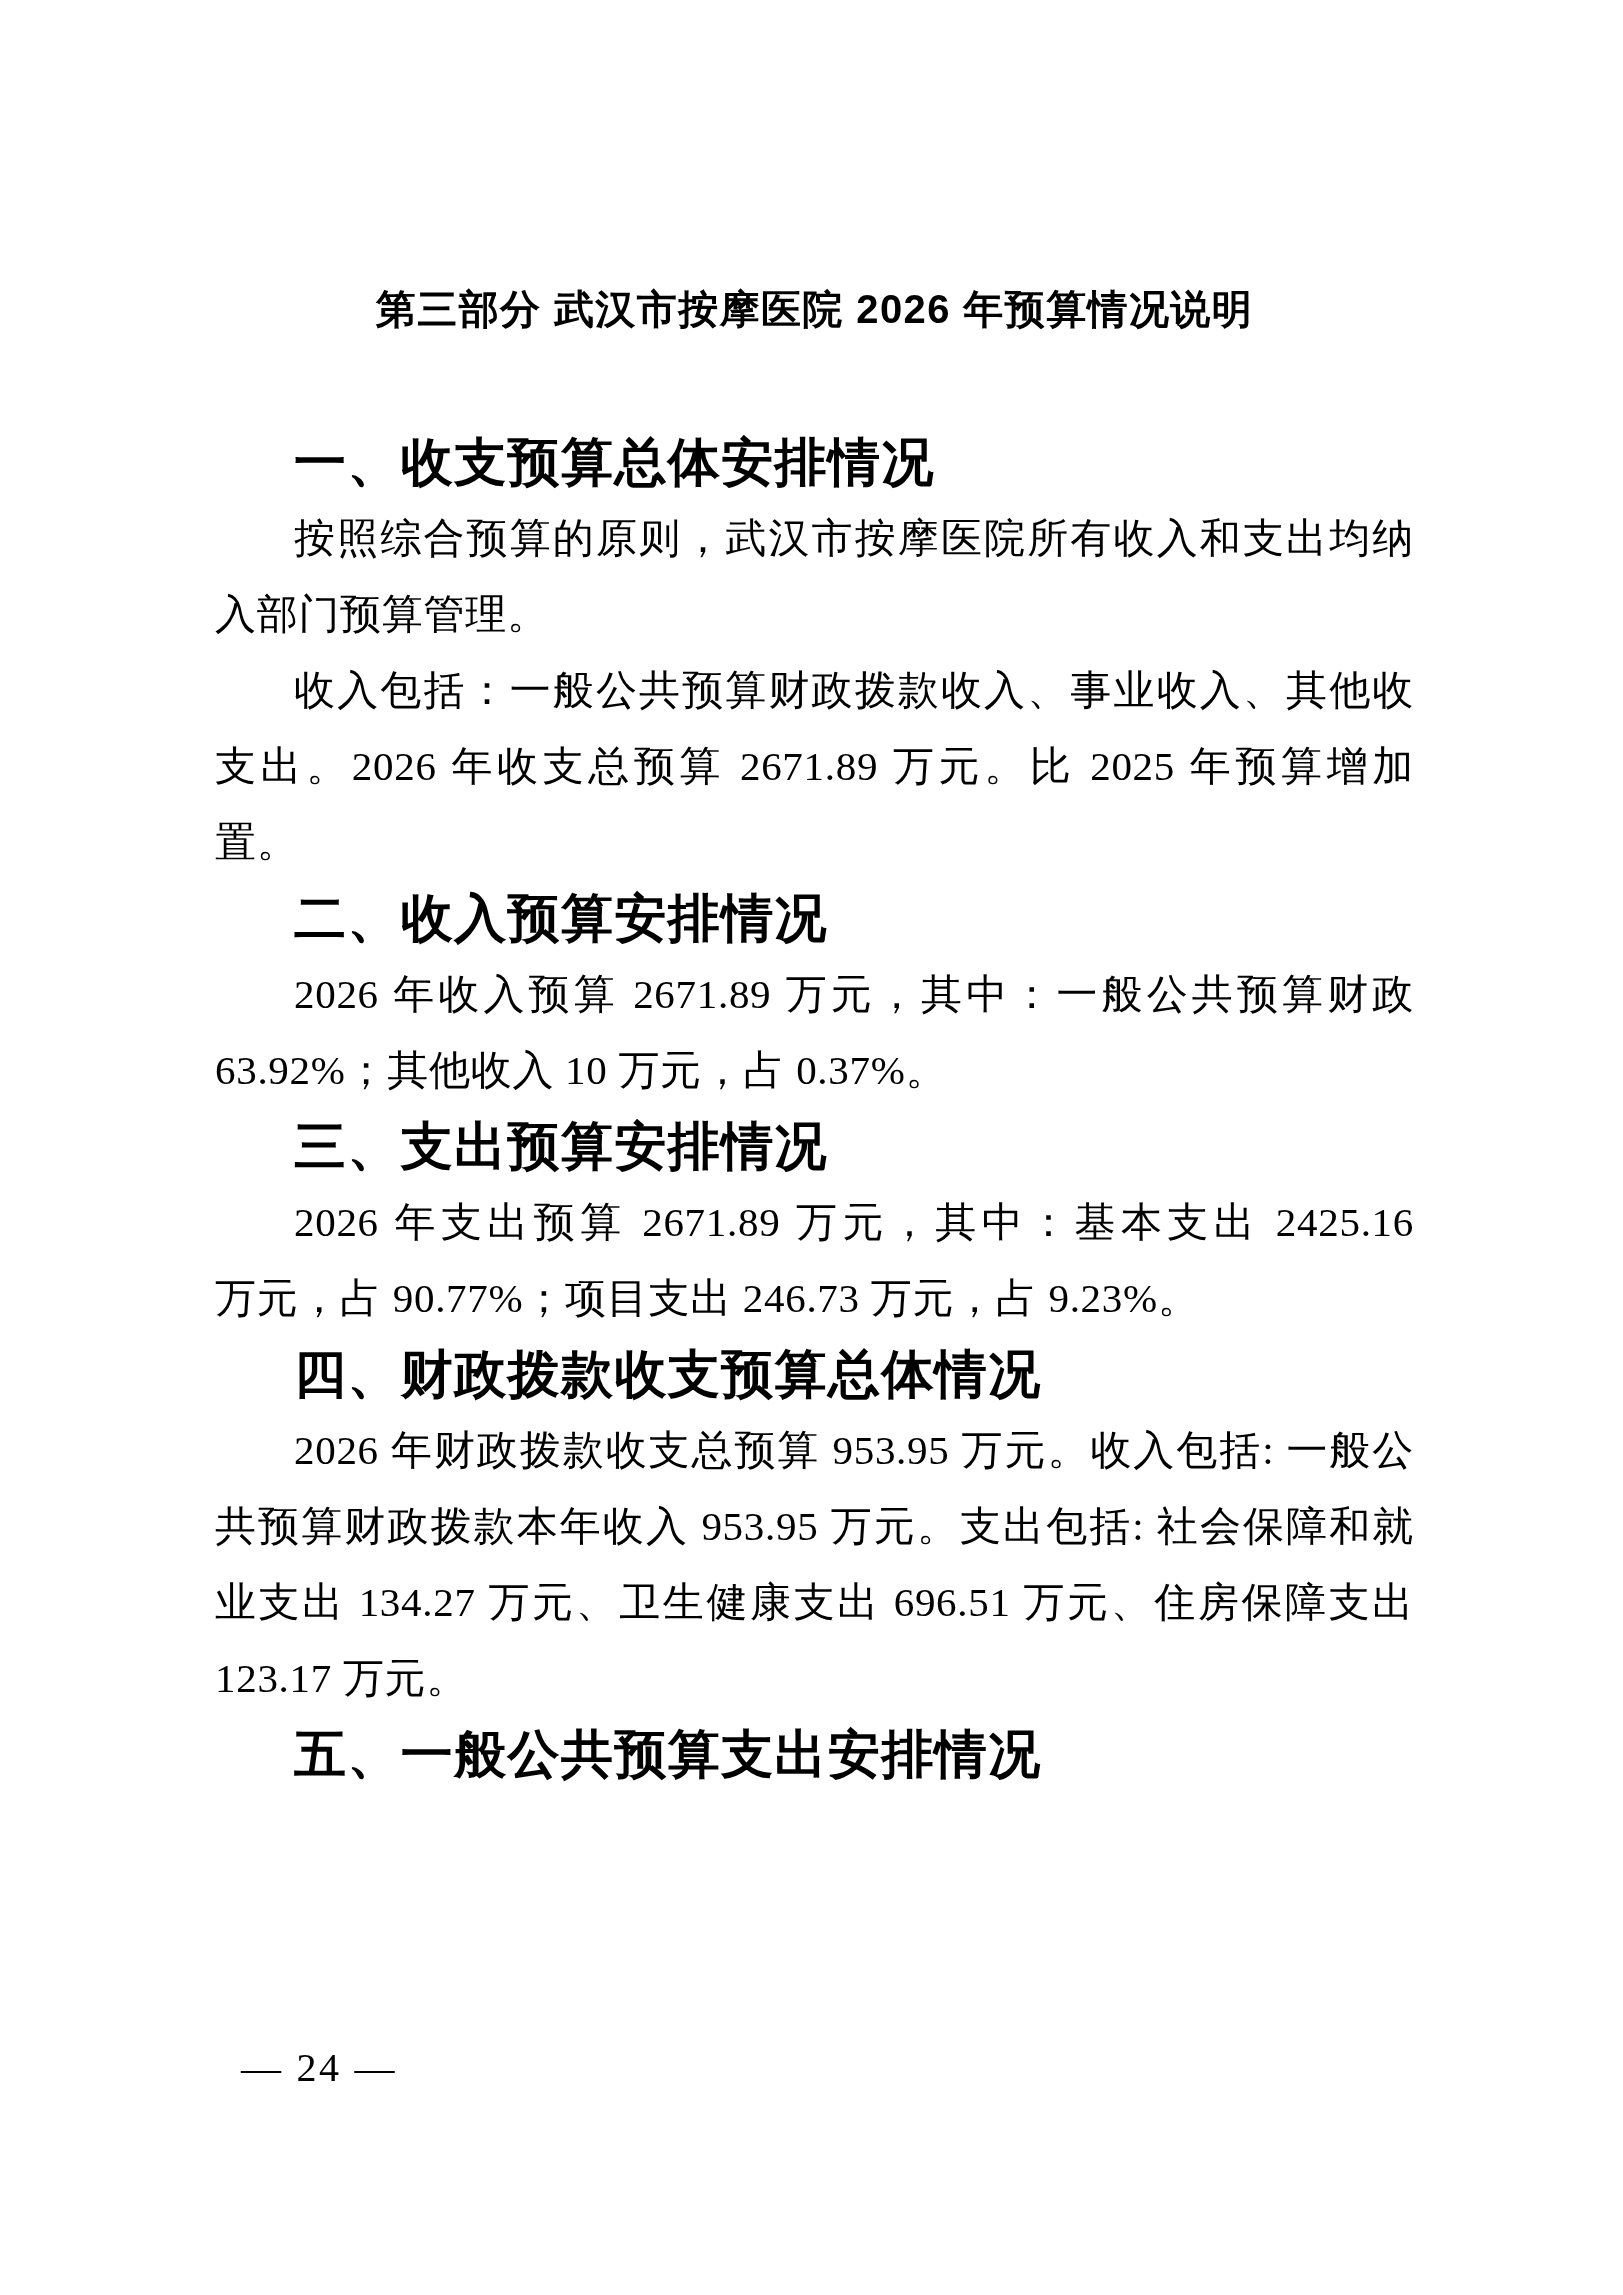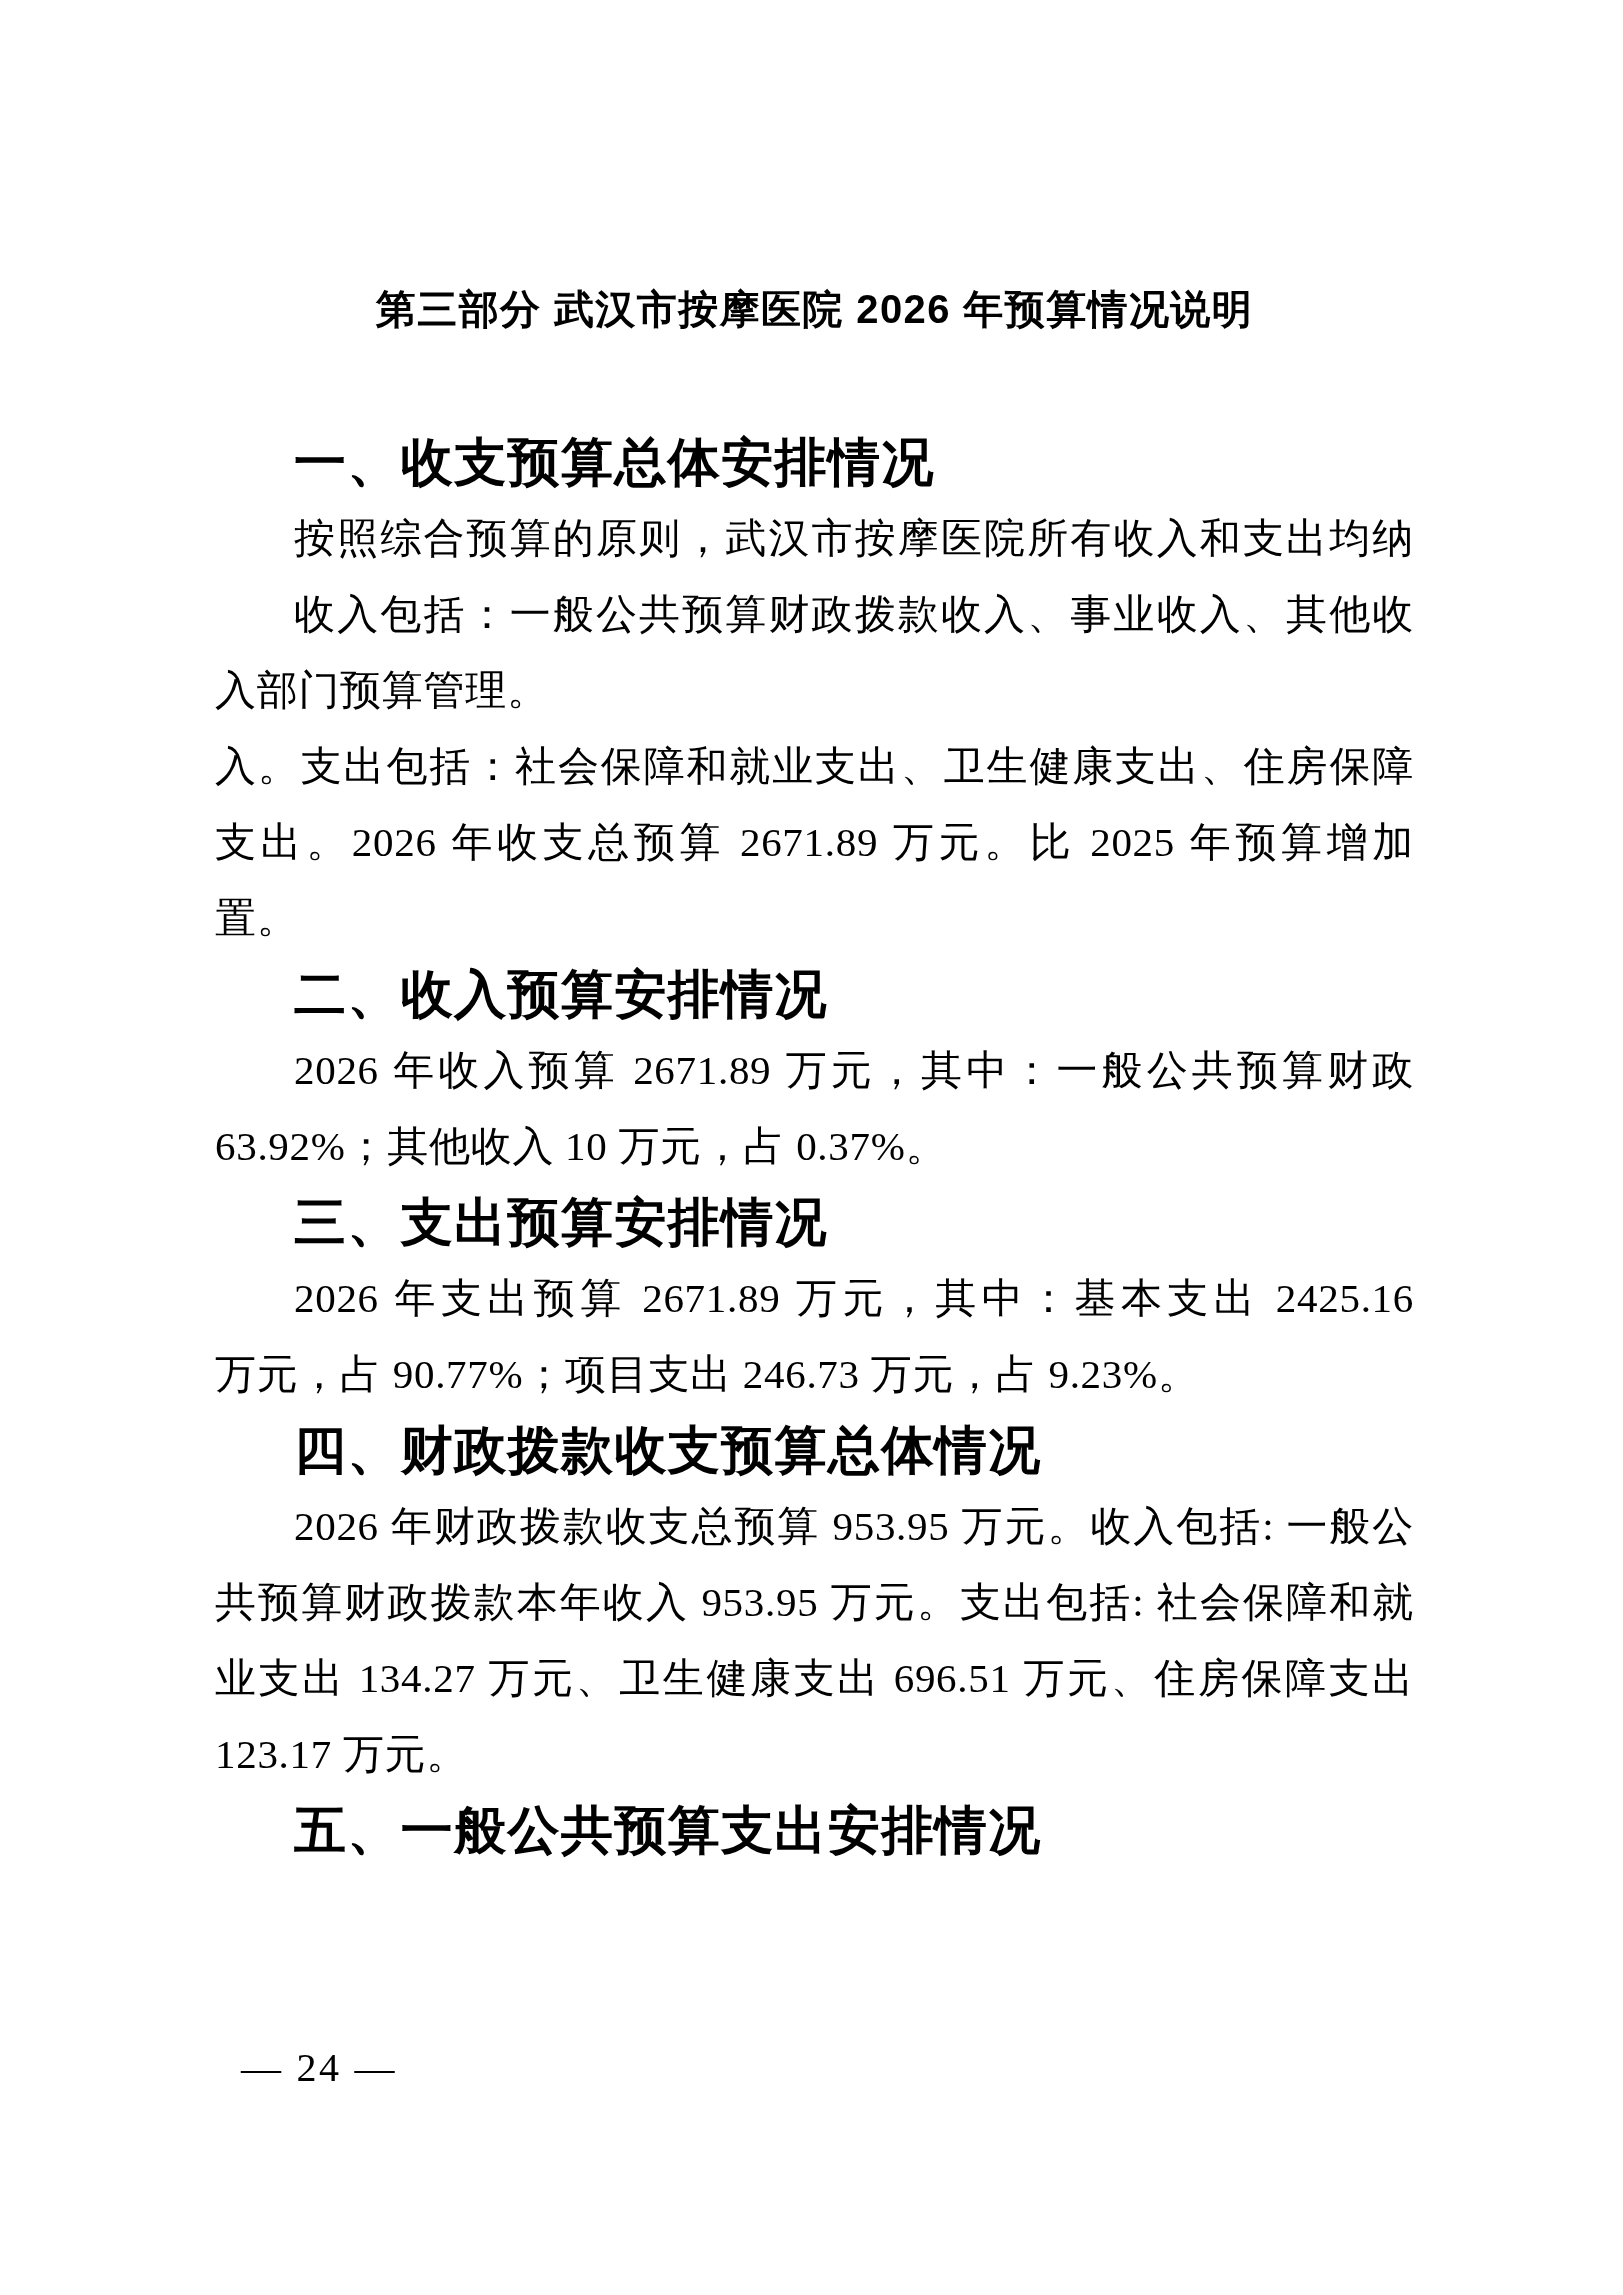--- a/index.html
+++ b/index.html
@@ -72,23 +72,22 @@
 </style>
 </head>
 <body>
 
 <div class="page">
   <h1 class="doc-title">第三部分 武汉市按摩医院 2026 年预算情况说明</h1>
 
   <main class="doc-body" id="doc-body">
       <div class="heading">一、收支预算总体安排情况</div>
       <div class="bodyline first-line">按照综合预算的原则，武汉市按摩医院所有收入和支出均纳</div>
+      <div class="bodyline last-line">入部门预算管理。</div>
       <div class="bodyline first-line">收入包括：一般公共预算财政拨款收入、事业收入、其他收</div>
-      <div class="bodyline last-line">入部门预算管理。</div>
-      <div class="bodyline">入。支出包括：社会保障和就业支出、卫生健康支出、住房保障</div>
       <div class="bodyline">支出。2026 年收支总预算 2671.89 万元。比 2025 年预算增加</div>
       <div class="bodyline last-line">置。</div>
       <div class="heading">二、收入预算安排情况</div>
       <div class="bodyline first-line">2026 年收入预算 2671.89 万元，其中：一般公共预算财政</div>
       <div class="bodyline last-line">63.92%；其他收入 10 万元，占 0.37%。</div>
       <div class="heading">三、支出预算安排情况</div>
       <div class="bodyline first-line">2026 年支出预算 2671.89 万元，其中：基本支出 2425.16</div>
       <div class="bodyline last-line">万元，占 90.77%；项目支出 246.73 万元，占 9.23%。</div>
       <div class="heading">四、财政拨款收支预算总体情况</div>
       <div class="bodyline first-line">2026 年财政拨款收支总预算 953.95 万元。收入包括: 一般公</div>

